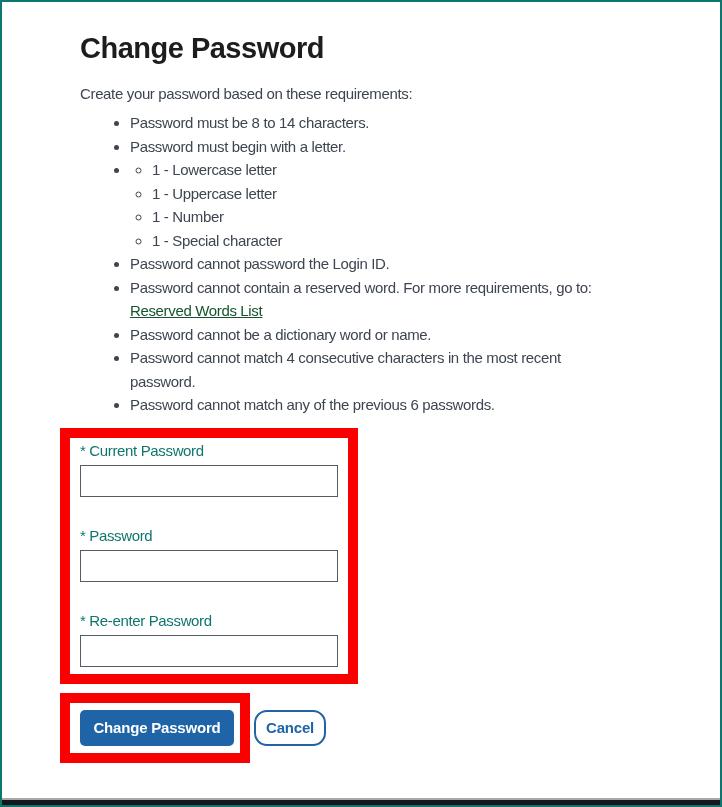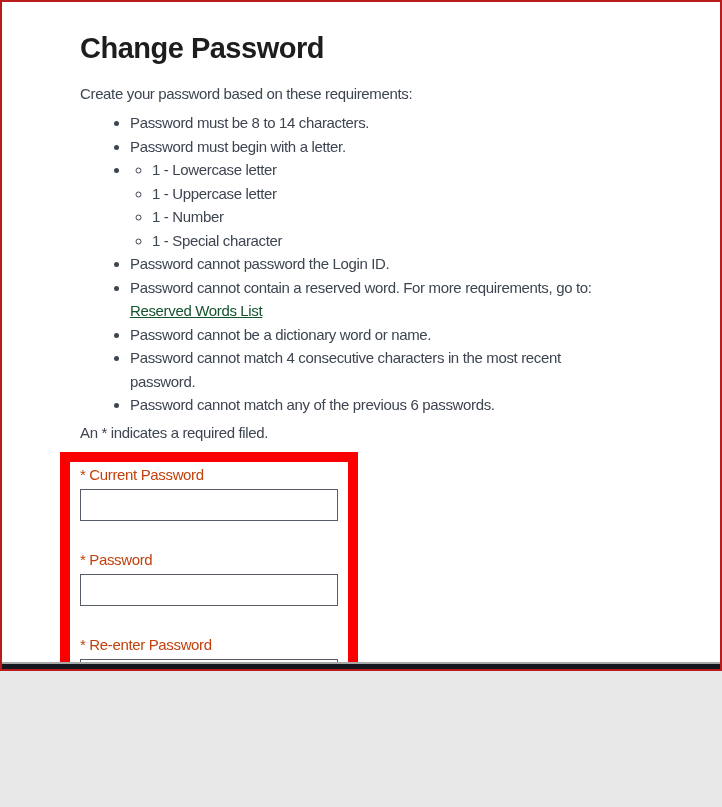--- a/index.html
+++ b/index.html
@@ -2,23 +2,23 @@
 <html><head>
 <meta charset="utf-8">
 <style>
   * { margin: 0; padding: 0; box-sizing: border-box; }
   html, body { background: #e8e8e8; }
   body { font-family: "Liberation Sans", sans-serif; }
 
   .frame {
     position: relative;
     width: 722px;
-    height: 671px;
-    background: #ffffff;
-    border: 2px solid #b91c1c;
+    height: 807px;
+    background: #ffffff;
+    border: 2px solid #0f766e;
     overflow: hidden;
     margin: 0 auto;
   }
   .bottom-bar {
     position: absolute;
     left: 0; right: 0; bottom: 0;
     height: 7px;
     background: #16161e;
     border-top: 2px solid #a8a8a8;
   }
@@ -77,21 +77,21 @@
     border: 10px solid #fb0000;
     padding: 3px 10px 7px 10px;
     background: #ffffff;
   }
   .field-group { display: block; }
   .field-group + .field-group { margin-top: 29px; }
   .field-label {
     display: block;
     font-size: 15px;
     line-height: 19px;
-    color: #c2410c;
+    color: #0f766e;
   }
   .field-input {
     display: block;
     margin-top: 5px;
     width: 100%;
     height: 32px;
     border: 1px solid #565c65;
     border-radius: 0;
     background: #ffffff;
     font-size: 15px;
@@ -164,21 +164,20 @@
           <li>1 - Special character</li>
         </ul>
       </li>
       <li>Password cannot password the Login ID.</li>
       <li><span>Password cannot contain a reserved word. For more requirements, go to: </span><a class="req-link" href="#">Reserved Words List</a></li>
       <li>Password cannot be a dictionary word or name.</li>
       <li>Password cannot match 4 consecutive characters in the most recent password.</li>
       <li>Password cannot match any of the previous 6 passwords.</li>
     </ul>
 
-    <p class="note">An * indicates a required filed.</p>
 
     <div class="red-box-fields">
       <div class="field-group">
         <label class="field-label">* Current Password</label>
         <input class="field-input" type="password" value="" style="">
       </div>
       <div class="field-group">
         <label class="field-label">* Password</label>
         <input class="field-input" type="password" value="" style="">
       </div>

